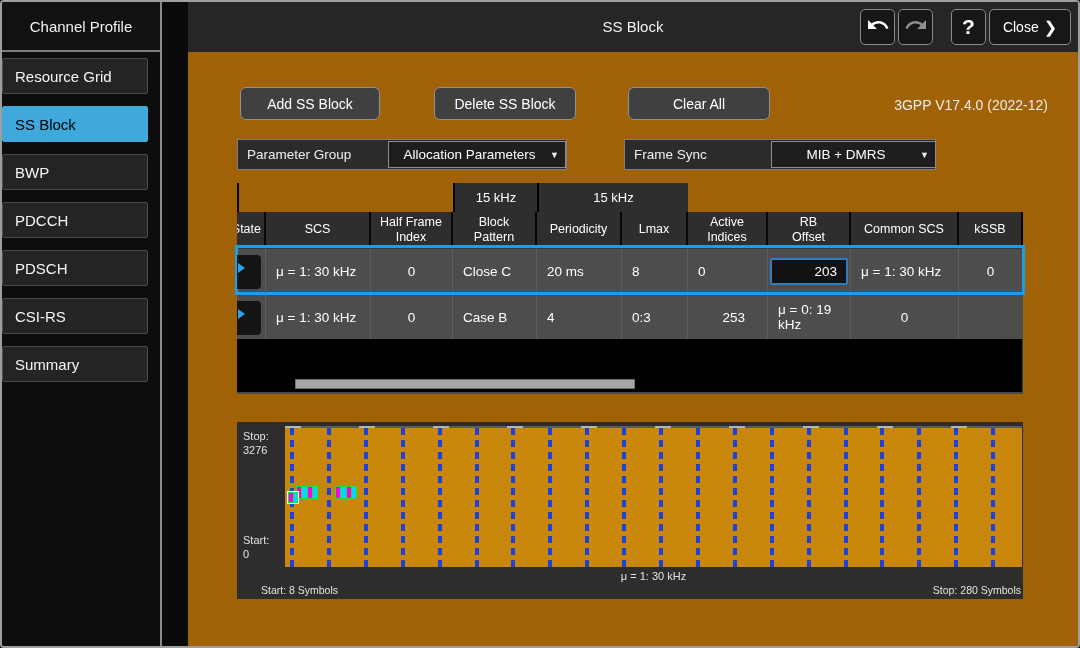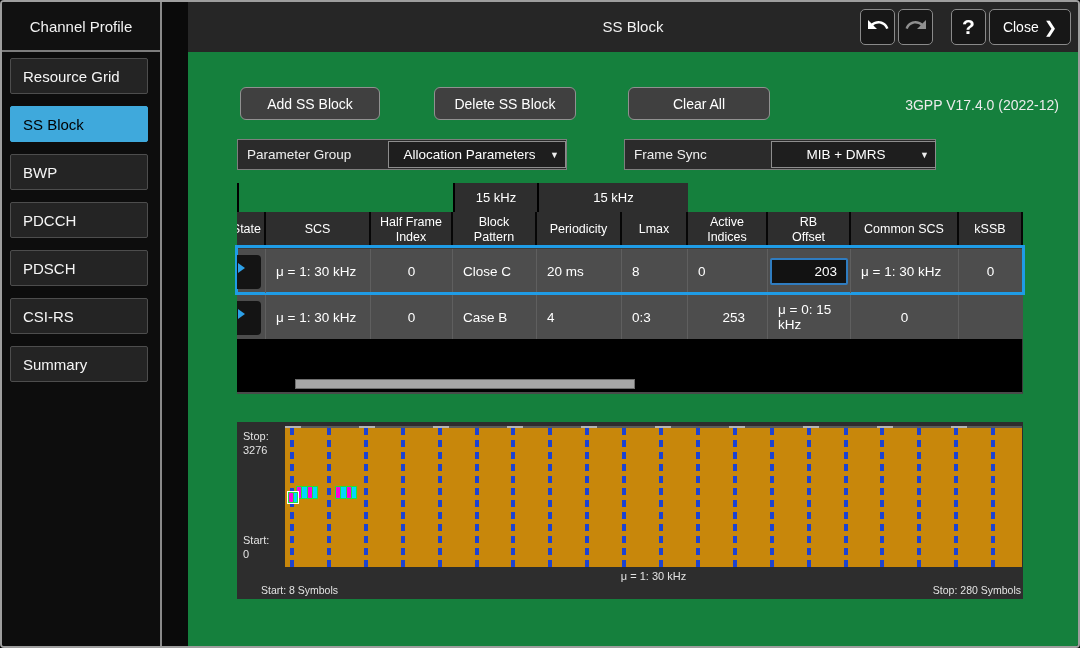--- a/index.html
+++ b/index.html
@@ -3,41 +3,41 @@
 <meta charset="utf-8">
 <style>
   html,body{margin:0;padding:0;background:#000;}
   *{box-sizing:border-box;font-family:"Liberation Sans",sans-serif;}
   .window{position:relative;width:1080px;height:648px;background:#0a0a0a;border:2px solid #9e9e9e;border-radius:4px;overflow:hidden;}
 
   
   .sidebar{position:absolute;left:0;top:0;bottom:0;width:160px;background:#0d0d0d;border-right:2px solid #8a8a8a;}
   .sidebar-header{height:50px;display:flex;align-items:center;justify-content:center;color:#f2f2f2;font-size:15px;border-bottom:2px solid #7d7d7d;background:#111;}
   .sidebar-items{padding:6px 0 0 0;}
-  .side-item{height:36px;margin:0 12px 12px 8px;background:#242424;border:1px solid #4d4d4d;border-radius:2px;display:flex;align-items:center;padding-left:12px;color:#f5f5f5;font-size:15px;cursor:pointer;text-align:center;}
+  .side-item{height:36px;margin:0 12px 12px 0;background:#242424;border:1px solid #4d4d4d;border-radius:2px;display:flex;align-items:center;padding-left:12px;color:#f5f5f5;font-size:15px;cursor:pointer;text-align:center;}
   .side-item.selected{background:#3FA9DC;border-color:#3FA9DC;color:#000;}
 
   
   .topbar{position:absolute;left:186px;top:0;right:0;height:50px;background:#262626;}
   .topbar-title{position:absolute;left:0;right:0;top:16px;text-align:center;color:#f2f2f2;font-size:15px;}
   .tb-btn{position:absolute;top:7px;height:36px;background:#171717;border:1px solid #8a8a8a;border-radius:5px;display:flex;align-items:center;justify-content:center;cursor:pointer;}
   .tb-undo{right:183px;width:35px;}
   .tb-redo{right:145px;width:35px;}
   .tb-help{right:92px;width:35px;color:#fff;font-size:21px;font-weight:bold;}
   .tb-close{right:7px;width:82px;color:#fff;font-size:14px;gap:5px;}
   .tb-close .chev{font-size:16px;}
   .tb-btn svg{width:24px;height:24px;}
 
   
-  .main{position:absolute;left:186px;top:50px;right:0;bottom:0;background:#15803d;}
+  .main{position:absolute;left:186px;top:50px;right:0;bottom:0;background:#a16207;}
   .btn{position:absolute;height:33px;background:#404040;border:1px solid #919191;border-radius:6px;color:#fff;font-size:14px;display:flex;align-items:center;justify-content:center;cursor:pointer;}
   .btn-add{left:52px;top:35px;width:140px;}
   .btn-del{left:246px;top:35px;width:142px;}
   .btn-clear{left:440px;top:35px;width:142px;}
-  .version{position:absolute;right:19px;top:45px;color:#ececec;font-size:14px;}
+  .version{position:absolute;right:30px;top:45px;color:#ececec;font-size:14px;}
 
   .param-box{position:absolute;top:87px;height:31px;background:#2b2b2b;border:1px solid #7e7e7e;display:flex;align-items:center;}
   .param-box .lbl{color:#efefef;font-size:13.5px;padding-left:9px;}
   .pg{left:49px;width:330px;}
   .fs{left:436px;width:312px;}
   .dd{position:absolute;top:1px;bottom:1px;background:#1e1e1e;border:1px solid #8d8d8d;display:flex;align-items:center;color:#fff;font-size:13.5px;cursor:pointer;}
   .pg .dd{left:150px;width:178px;}
   .fs .dd{left:146px;width:165px;}
   .dd .val{flex:1;text-align:center;}
   .dd .arr{font-size:9px;padding-right:6px;color:#eee;}
@@ -204,21 +204,21 @@
           <div class="state-box">
               <div class="state-tri"></div>
             </div>
         </div>
         <div class="dcell">μ = 1: 30 kHz</div>
         <div class="dcell center">0</div>
         <div class="dcell">Case B</div>
         <div class="dcell">4</div>
         <div class="dcell">0:3</div>
         <div class="dcell right">253</div>
-        <div class="dcell">μ = 0: 15 kHz</div>
+        <div class="dcell">μ = 0: 19 kHz</div>
         <div class="dcell center">0</div>
       </div>
     </div>
 
     <div class="list-void">
       <div class="hscroll-thumb"></div>
     </div>
 
     <div class="chart">
       <div class="axis-lbl y-stop">

